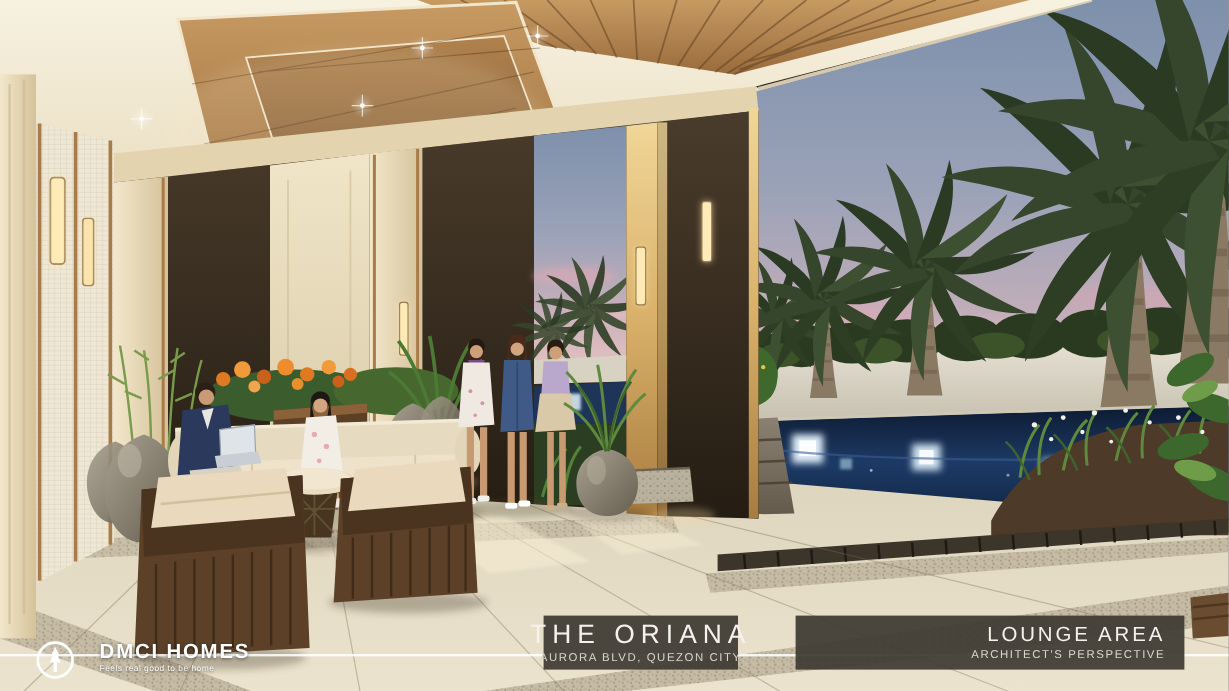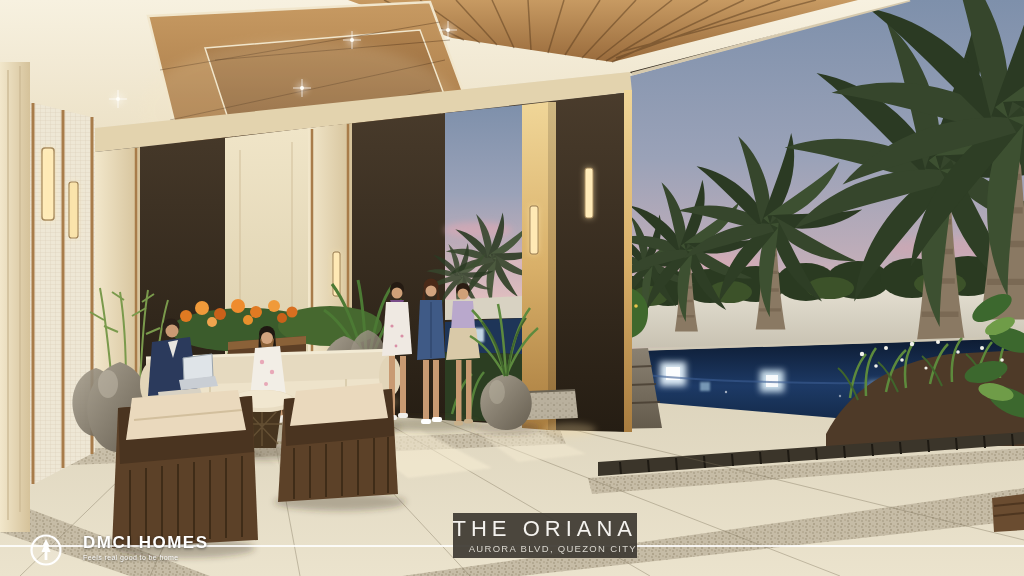--- a/index.html
+++ b/index.html
@@ -10,21 +10,21 @@
                background:rgba(255,255,255,.85);}
   .logo{position:absolute;left:28px;top:531px;display:flex;align-items:flex-start;gap:19px;}
   .logo-icon{width:36px;height:36px;flex:0 0 auto;margin-top:1px;}
   .logo-texts{display:flex;flex-direction:column;margin-top:3px;}
   .logo-name{font-size:17px;font-weight:700;letter-spacing:1.5px;color:#fff;
              text-shadow:0 1px 3px rgba(0,0,0,.55);line-height:1;}
   .logo-tagline{font-size:7px;letter-spacing:.4px;color:rgba(255,255,255,.95);
                 margin-top:3px;text-shadow:0 1px 2px rgba(0,0,0,.5);}
   .banner{position:absolute;top:513px;height:45px;background:rgba(62,58,51,.93);
           color:#f4f2ee;display:flex;flex-direction:column;justify-content:center;}
-  .banner-center{left:453px;width:184px;align-items:flex-end;text-align:center;}
+  .banner-center{left:453px;width:162px;align-items:center;text-align:center;}
   .banner-right{left:663px;width:324px;align-items:flex-end;text-align:right;
                 padding-right:16px;box-sizing:border-box;}
   .banner-title{font-size:22px;font-weight:400;letter-spacing:5px;line-height:1.05;white-space:nowrap;}
   .banner-sub{font-size:9.5px;letter-spacing:1.3px;color:#d9d6ce;margin-top:2px;white-space:nowrap;}
   .banner-title-sm{font-size:17px;font-weight:400;letter-spacing:2.4px;line-height:1.05;white-space:nowrap;}
 </style>
 </head>
 <body>
 
 <div class="stage">
@@ -548,14 +548,18 @@
     <div class="logo-name">DMCI HOMES</div>
     <div class="logo-tagline">Feels real good to be home</div>
   </div>
 </div>
 
 <div class="banner banner-center">
   <div class="banner-title">THE ORIANA</div>
   <div class="banner-sub">AURORA BLVD, QUEZON CITY</div>
 </div>
 
-
+<div class="banner banner-right">
+  <div class="banner-title-sm">LOUNGE AREA</div>
+  <div class="banner-sub">ARCHITECT'S PERSPECTIVE</div>
 </div>
 
+</div>
+
 </body></html>

